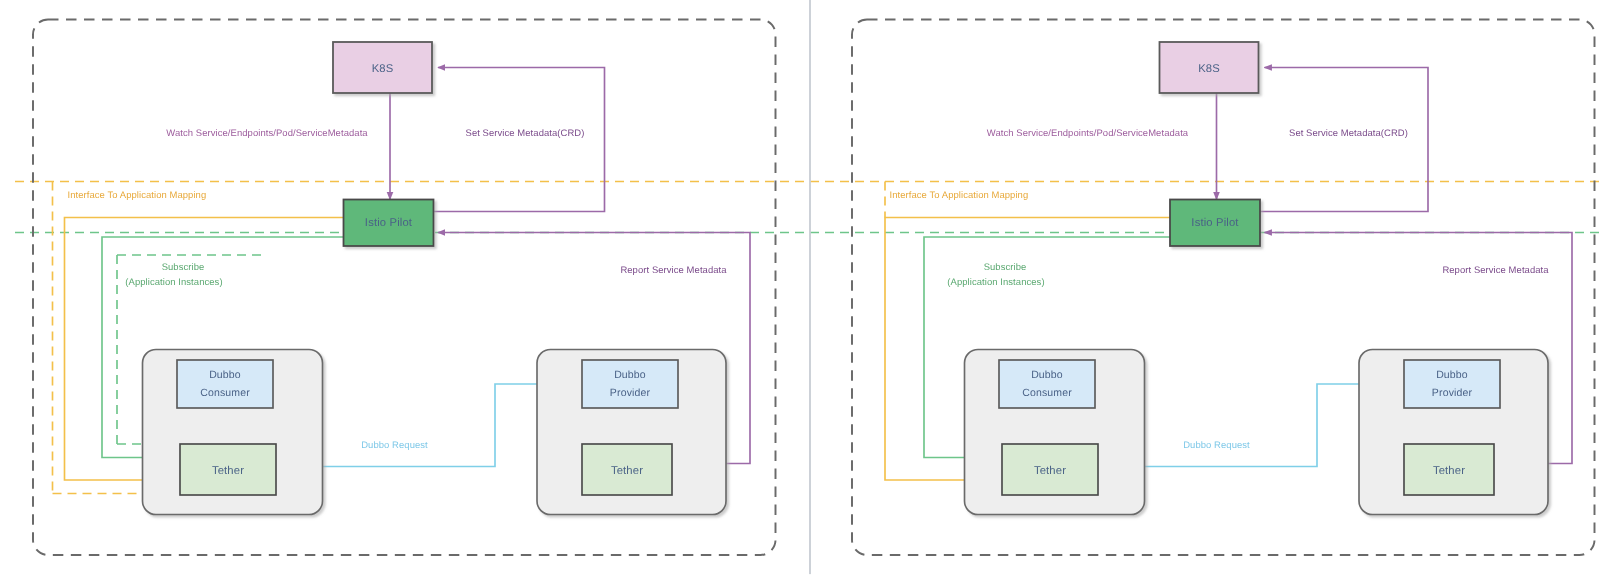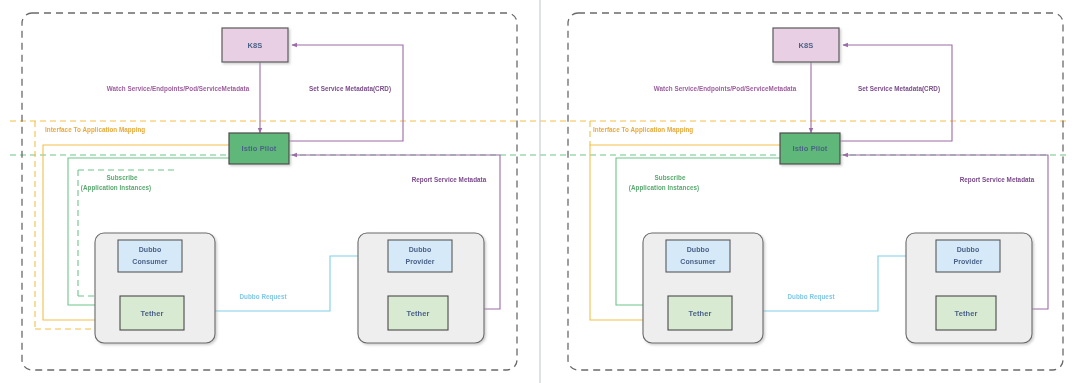--- a/index.html
+++ b/index.html
@@ -9,21 +9,20 @@
   }
   body {
     font-family: "Liberation Sans", sans-serif;
   }
   #canvas {
     position: relative;
     width: 1080px;
     height: 383px;
     background: #ffffff;
     overflow: hidden;
-    font-weight: bold;
   }
   #diagram-svg {
     position: absolute;
     left: 0;
     top: 0;
     width: 1080px;
     height: 383px;
   }
   .node-label {
     font-family: "Liberation Sans", sans-serif;

